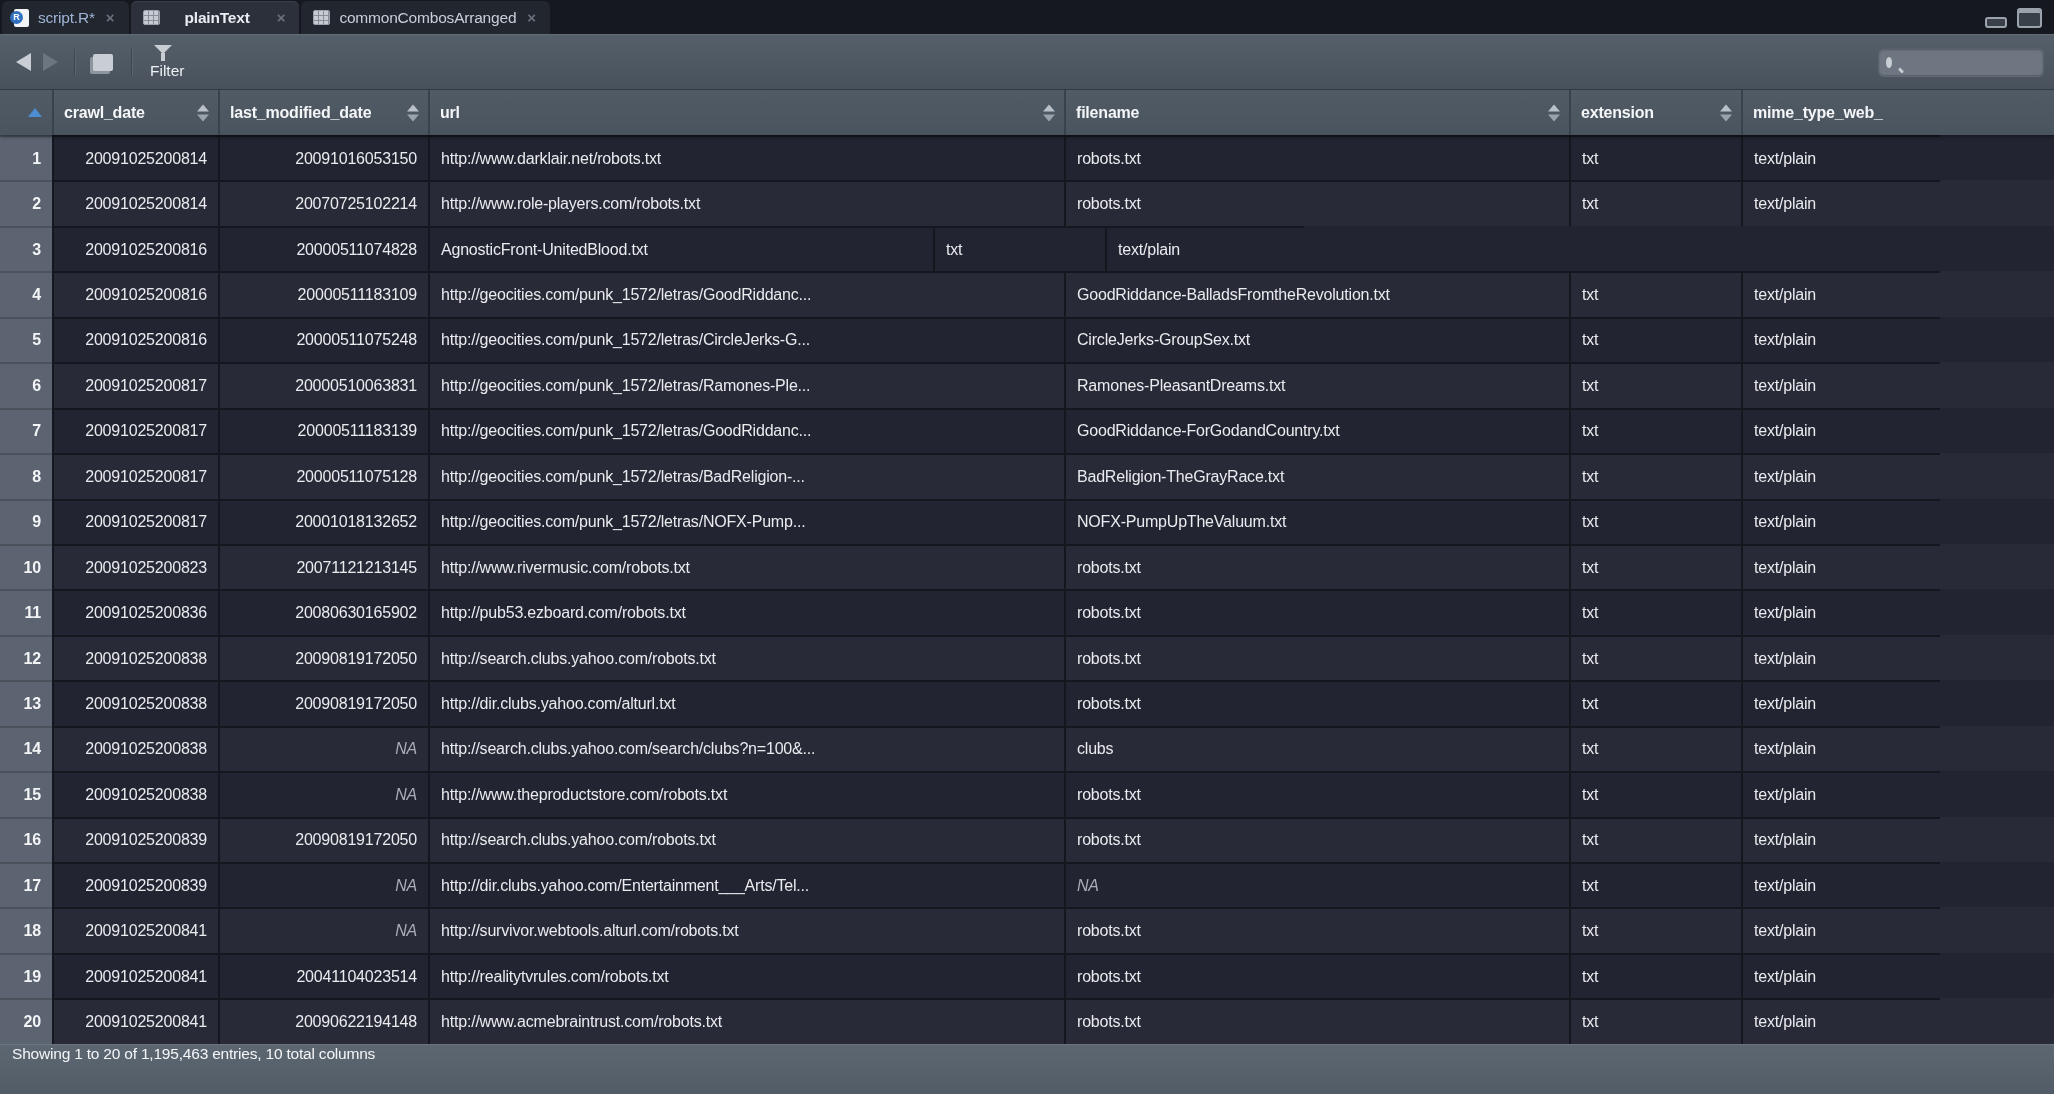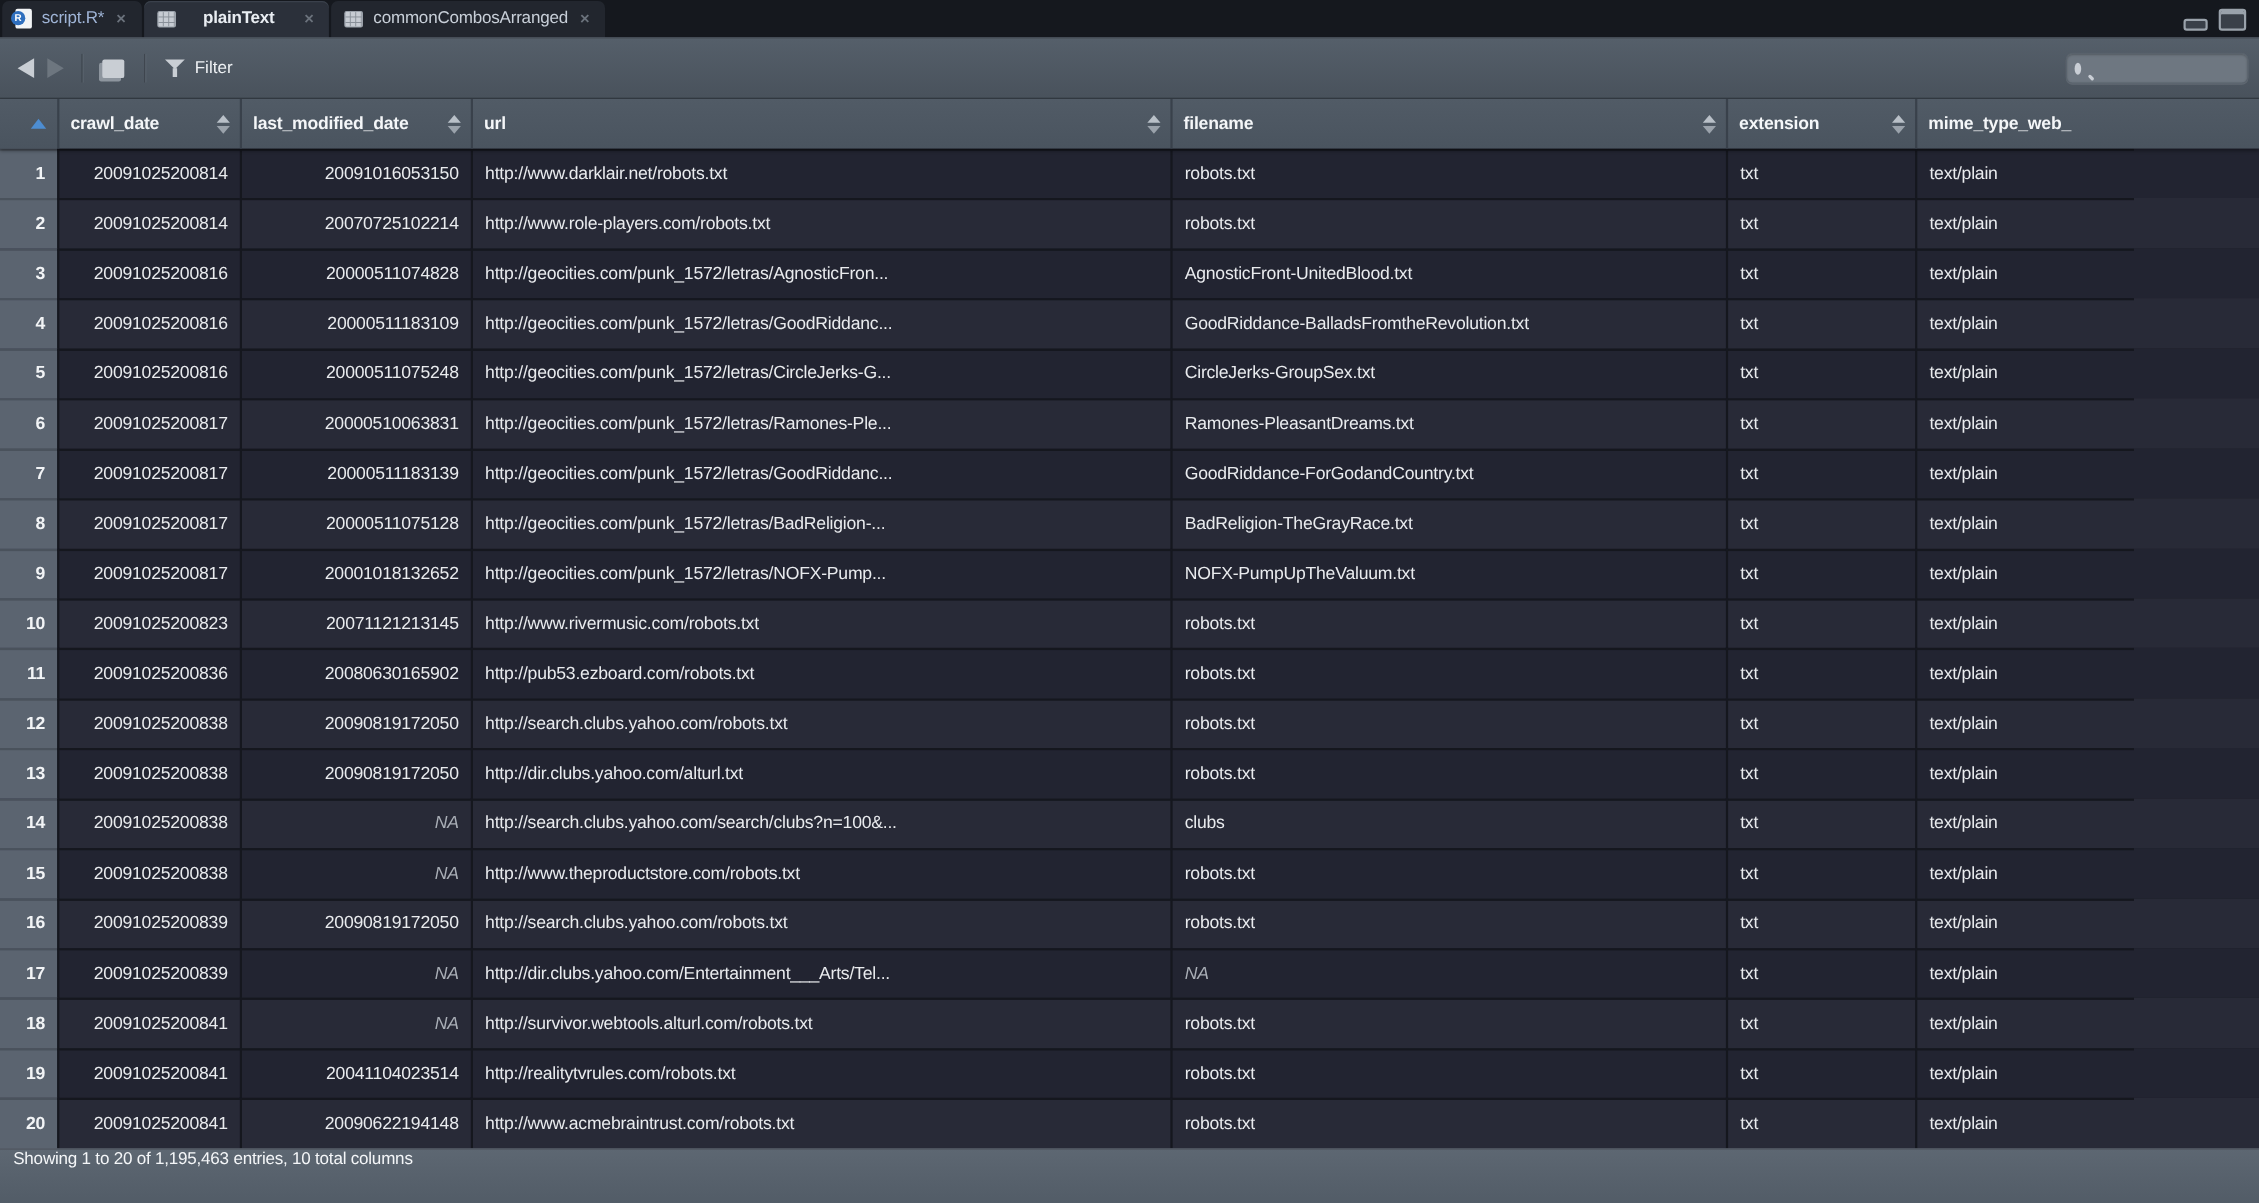--- a/index.html
+++ b/index.html
@@ -83,21 +83,21 @@
   .statusbar { flex:1; background:linear-gradient(#5d6772,#525c67); border-top:1px solid #6a737e;
                display:flex; align-items:flex-start; padding:0 12px; }
   .status-text { font-size:15.5px; color:#f4f6f8; letter-spacing:-0.2px; }
 </style>
 </head>
 <body>
 
 <div id="app">
 
   <div class="tabbar">
-    <div id="tabs-mount" style="display:flex;align-items:center;height:100%;">
+    <div id="tabs-mount" style="display:flex;align-items:flex-end;height:100%;">
         <div class="tab script">
           <div class="icon-rfile"></div>
           <span class="tab-label">script.R*</span>
           <span class="tab-close">×</span>
         </div>
         <div class="tab active">
           <div class="icon-grid"></div>
           <span class="tab-label">plainText</span>
           <span class="tab-close">×</span>
         </div>
@@ -112,21 +112,21 @@
       <div class="btn-max"></div>
     </div>
   </div>
 
   <div class="toolbar">
     <div class="nav-arrow arrow-back"></div>
     <div class="nav-arrow arrow-fwd"></div>
     <div class="tb-sep"></div>
     <div class="icon-popout" style="margin:0 8px;"></div>
     <div class="tb-sep"></div>
-    <div style="display:flex;align-items:center;margin-left:8px;">
+    <div style="display:flex;align-items:center;margin-left:8px;flex-direction:column;">
       <div class="icon-funnel"></div>
       <span class="filter-label">Filter</span>
     </div>
     <div class="searchbox">
       <div class="icon-mag"></div>
       <input class="search-input" placeholder="" style="">
     </div>
   </div>
 
   <div class="grid">
@@ -223,23 +223,20 @@
         <div class="data-row">
           <div class="cell c0 num">
             <span>3</span>
           </div>
           <div class="cell c1 right">
             <span>20091025200816</span>
           </div>
           <div class="cell c2 right">
             <span>20000511074828</span>
           </div>
-          <div class="cell c3">
-            <span>http://geocities.com/punk_1572/letras/AgnosticFron...</span>
-          </div>
           <div class="cell c4">
             <span>AgnosticFront-UnitedBlood.txt</span>
           </div>
           <div class="cell c5">
             <span>txt</span>
           </div>
           <div class="cell c6">
             <span>text/plain</span>
           </div>
         </div>

